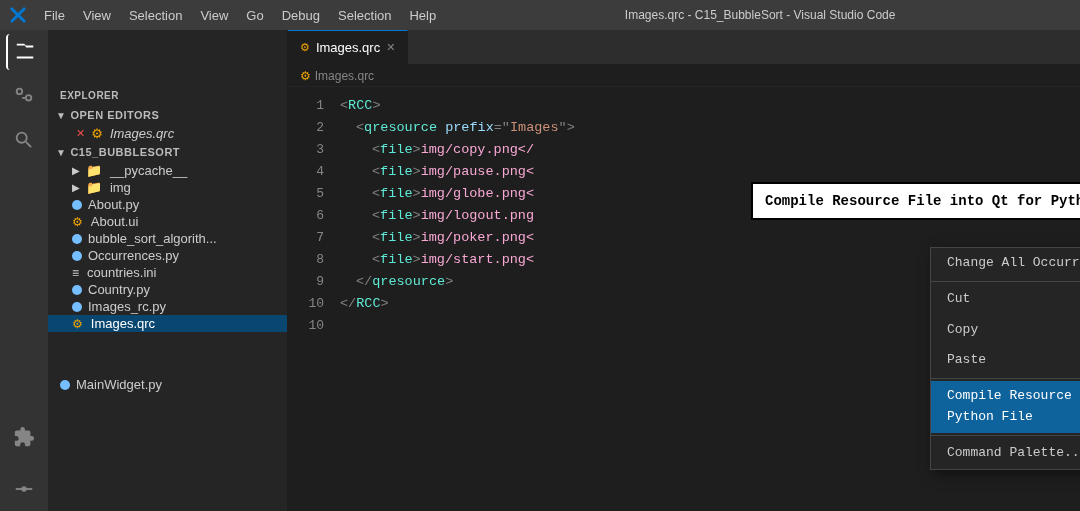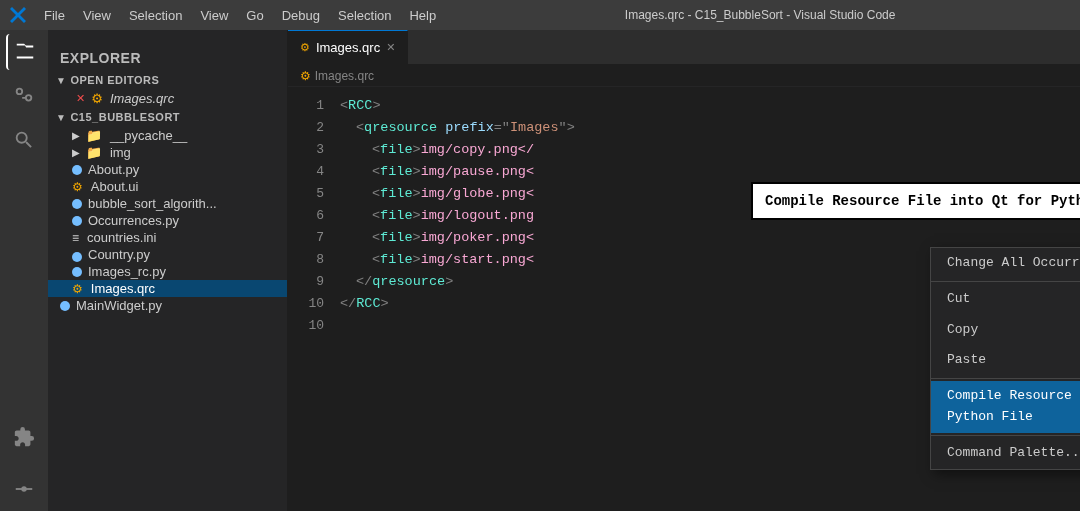--- a/index.html
+++ b/index.html
@@ -73,26 +73,27 @@
     }
 
     
     .sidebar {
       width: 240px;
       background: #252526;
       border-right: 1px solid #1e1e1e;
       overflow-y: auto;
     }
     .sidebar-header {
-      padding: 20px 12px 4px;
-      font-size: 14px;
+      padding: 12px 12px 4px;
+      font-size: 10px;
       font-weight: 700;
       color: #bbbbbb;
       letter-spacing: 0.5px;
       text-transform: uppercase;
+      margin-top: 48px;
     }
     .section-header {
       padding: 4px 8px;
       font-size: 11px;
       font-weight: 700;
       color: #bbbbbb;
       letter-spacing: 0.5px;
       text-transform: uppercase;
       display: flex;
       align-items: center;
@@ -331,33 +332,33 @@
       <span>bubble_sort_algorith...</span>
     </div>
     <div class="tree-item" style="padding-left:24px;">
       <span class="file-dot dot-blue"></span>
       <span>Occurrences.py</span>
     </div>
     <div class="tree-item" style="padding-left:24px;">
       <span style="font-size:12px; margin-right:4px; color:#cccccc;">≡</span>
       <span>countries.ini</span>
     </div>
-    <div class="tree-item" style="padding-left:24px;align-items:flex-end;">
+    <div class="tree-item" style="padding-left:24px;">
       <span class="file-dot dot-blue"></span>
       <span>Country.py</span>
     </div>
     <div class="tree-item" style="padding-left:24px;">
       <span class="file-dot dot-blue"></span>
       <span>Images_rc.py</span>
     </div>
     <div class="tree-item active" style="padding-left:24px;">
       <span style="color:#f0a500; font-size:12px; margin-right:4px;">⚙</span>
       <span>Images.qrc</span>
     </div>
-    <div class="tree-item" style="">
+    <div class="tree-item" style="margin-top:44px;">
       <span class="file-dot dot-blue"></span>
       <span>MainWidget.py</span>
     </div>
   </div>
 
   <div class="editor-area">
 
     <div class="tab-bar">
       <div class="tab active">
         <span style="color:#f0a500; font-size:11px;">⚙</span>

